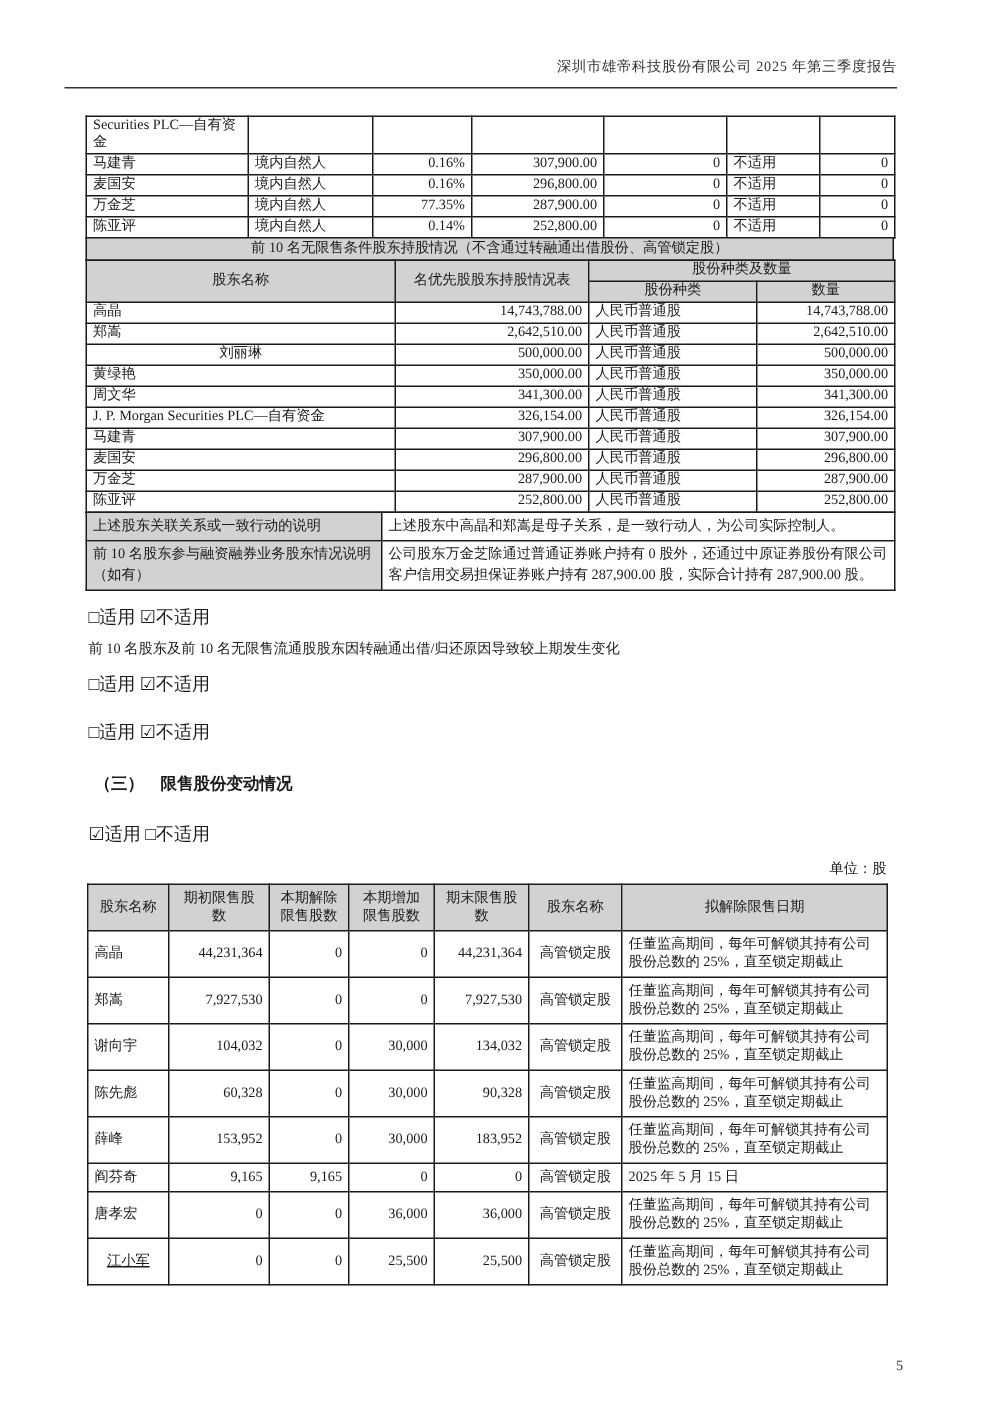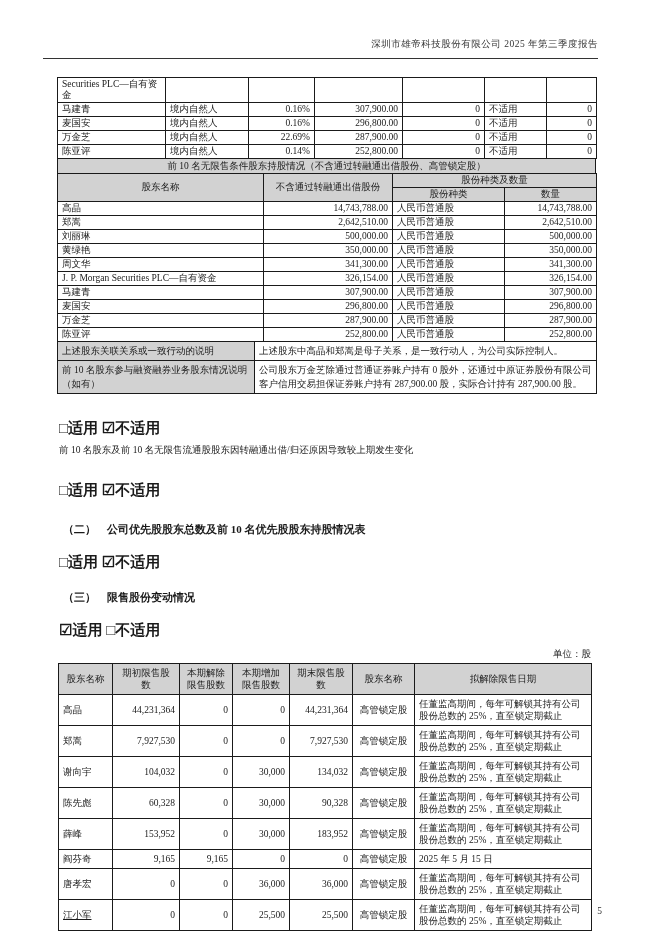--- a/index.html
+++ b/index.html
@@ -27,21 +27,21 @@
 
   .band {
     margin-top:-1px; border:1px solid #1a1a1a; background:#d2d2d2;
     font-size:9.5px; line-height:12px; text-align:center; padding:1px 2px;
   }
   .tbl-b, .tbl-notes, .stack { margin-top:-1px; }
   .tbl-notes td { line-height:14px; padding:2px 4px; }
   .note-label { background:#d2d2d2; }
 
   .body-text { font-size:9.5px; line-height:12px; margin:10px 0 0 2px; }
-  .cb-line   { font-size:15px; line-height:12px; margin:28px 0 0 2px;font-weight:bold; }
+  .cb-line   { font-size:12px; line-height:12px; margin:11px 0 0 2px; }
   .p1 { margin-top:7px; }
   .h-sec { font-size:11px; font-weight:bold; margin:26px 0 0 6px; line-height:14px; }
   .h-sec .h-text { margin-left:11px; }
   .h3-sec { margin-top:22px; }
   .cb3 { margin-top:20px; }
   .cb4 { margin-top:20px; }
   .unit-label { font-size:9.5px; text-align:right; margin:12px 5px 3px 0; line-height:12px; }
 
   .tbl-c { width:533px; margin-left:1px; }
   .tbl-c td { line-height:12px; padding:3px 4px; }
@@ -93,21 +93,21 @@
             <td style="text-align: left;">境内自然人</td>
             <td style="text-align: right;">0.16%</td>
             <td style="text-align: right;">296,800.00</td>
             <td style="text-align: right;">0</td>
             <td style="text-align: left;">不适用</td>
             <td style="text-align: right;">0</td>
           </tr>
           <tr>
             <td style="text-align: left;">万金芝</td>
             <td style="text-align: left;">境内自然人</td>
-            <td style="text-align: right;">22.69%</td>
+            <td style="text-align: right;">77.35%</td>
             <td style="text-align: right;">287,900.00</td>
             <td style="text-align: right;">0</td>
             <td style="text-align: left;">不适用</td>
             <td style="text-align: right;">0</td>
           </tr>
           <tr>
             <td style="text-align: left;">陈亚评</td>
             <td style="text-align: left;">境内自然人</td>
             <td style="text-align: right;">0.14%</td>
             <td style="text-align: right;">252,800.00</td>
@@ -123,21 +123,21 @@
     <table class="tbl-b">
       <colgroup>
         <col style="width:206px">
           <col style="width:129px">
           <col style="width:112px">
           <col style="width:92px">
       </colgroup>
       <thead>
         <tr>
           <th rowspan="2">股东名称</th>
-          <th rowspan="2">不含通过转融通出借股份</th>
+          <th rowspan="2">名优先股股东持股情况表</th>
           <th colspan="2">股份种类及数量</th>
         </tr>
         <tr>
           <th>股份种类</th>
           <th>数量</th>
         </tr>
       </thead>
     <tbody>
           <tr>
             <td style="text-align: left;">高晶</td>
@@ -145,21 +145,21 @@
             <td style="text-align: left;">人民币普通股</td>
             <td style="text-align: right;">14,743,788.00</td>
           </tr>
           <tr>
             <td style="text-align: left;">郑嵩</td>
             <td style="text-align: right;">2,642,510.00</td>
             <td style="text-align: left;">人民币普通股</td>
             <td style="text-align: right;">2,642,510.00</td>
           </tr>
           <tr>
-            <td style="text-align: left;">刘丽琳</td>
+            <td style="text-align: center;">刘丽琳</td>
             <td style="text-align: right;">500,000.00</td>
             <td style="text-align: left;">人民币普通股</td>
             <td style="text-align: right;">500,000.00</td>
           </tr>
           <tr>
             <td style="text-align: left;">黄绿艳</td>
             <td style="text-align: right;">350,000.00</td>
             <td style="text-align: left;">人民币普通股</td>
             <td style="text-align: right;">350,000.00</td>
           </tr>
@@ -217,23 +217,20 @@
           <td>公司股东万金芝除通过普通证券账户持有 0 股外，还通过中原证券股份有限公司客户信用交易担保证券账户持有 287,900.00 股，实际合计持有 287,900.00 股。</td>
         </tr>
       </tbody>
     </table>
 
     <p class="cb-line">□适用 ☑不适用</p>
 
     <p class="body-text">前 10 名股东及前 10 名无限售流通股股东因转融通出借/归还原因导致较上期发生变化</p>
     <p class="cb-line">□适用 ☑不适用</p>
 
-    <h3 class="h-sec">
-      <span>（二）</span><span class="h-text">公司优先股股东总数及前 10 名优先股股东持股情况表</span>
-    </h3>
     <p class="cb-line cb3">□适用 ☑不适用</p>
 
     <h3 class="h-sec h3-sec">
       <span>（三）</span><span class="h-text">限售股份变动情况</span>
     </h3>
     <p class="cb-line cb4">☑适用 □不适用</p>
 
     <div class="unit-label">单位：股</div>
 
     <table class="tbl-c">
@@ -315,21 +312,21 @@
           <tr>
             <td style="text-align: left;">唐孝宏</td>
             <td style="text-align: right;">0</td>
             <td style="text-align: right;">0</td>
             <td style="text-align: right;">36,000</td>
             <td style="text-align: right;">36,000</td>
             <td style="text-align: center;">高管锁定股</td>
             <td style="text-align: left;">任董监高期间，每年可解锁其持有公司股份总数的 25%，直至锁定期截止</td>
           </tr>
           <tr>
-            <td style="text-align: left; text-decoration: underline;">江小军</td>
+            <td style="text-align: center; text-decoration: underline;">江小军</td>
             <td style="text-align: right;">0</td>
             <td style="text-align: right;">0</td>
             <td style="text-align: right;">25,500</td>
             <td style="text-align: right;">25,500</td>
             <td style="text-align: center;">高管锁定股</td>
             <td style="text-align: left;">任董监高期间，每年可解锁其持有公司股份总数的 25%，直至锁定期截止</td>
           </tr>
         </tbody>
       </table>
 

